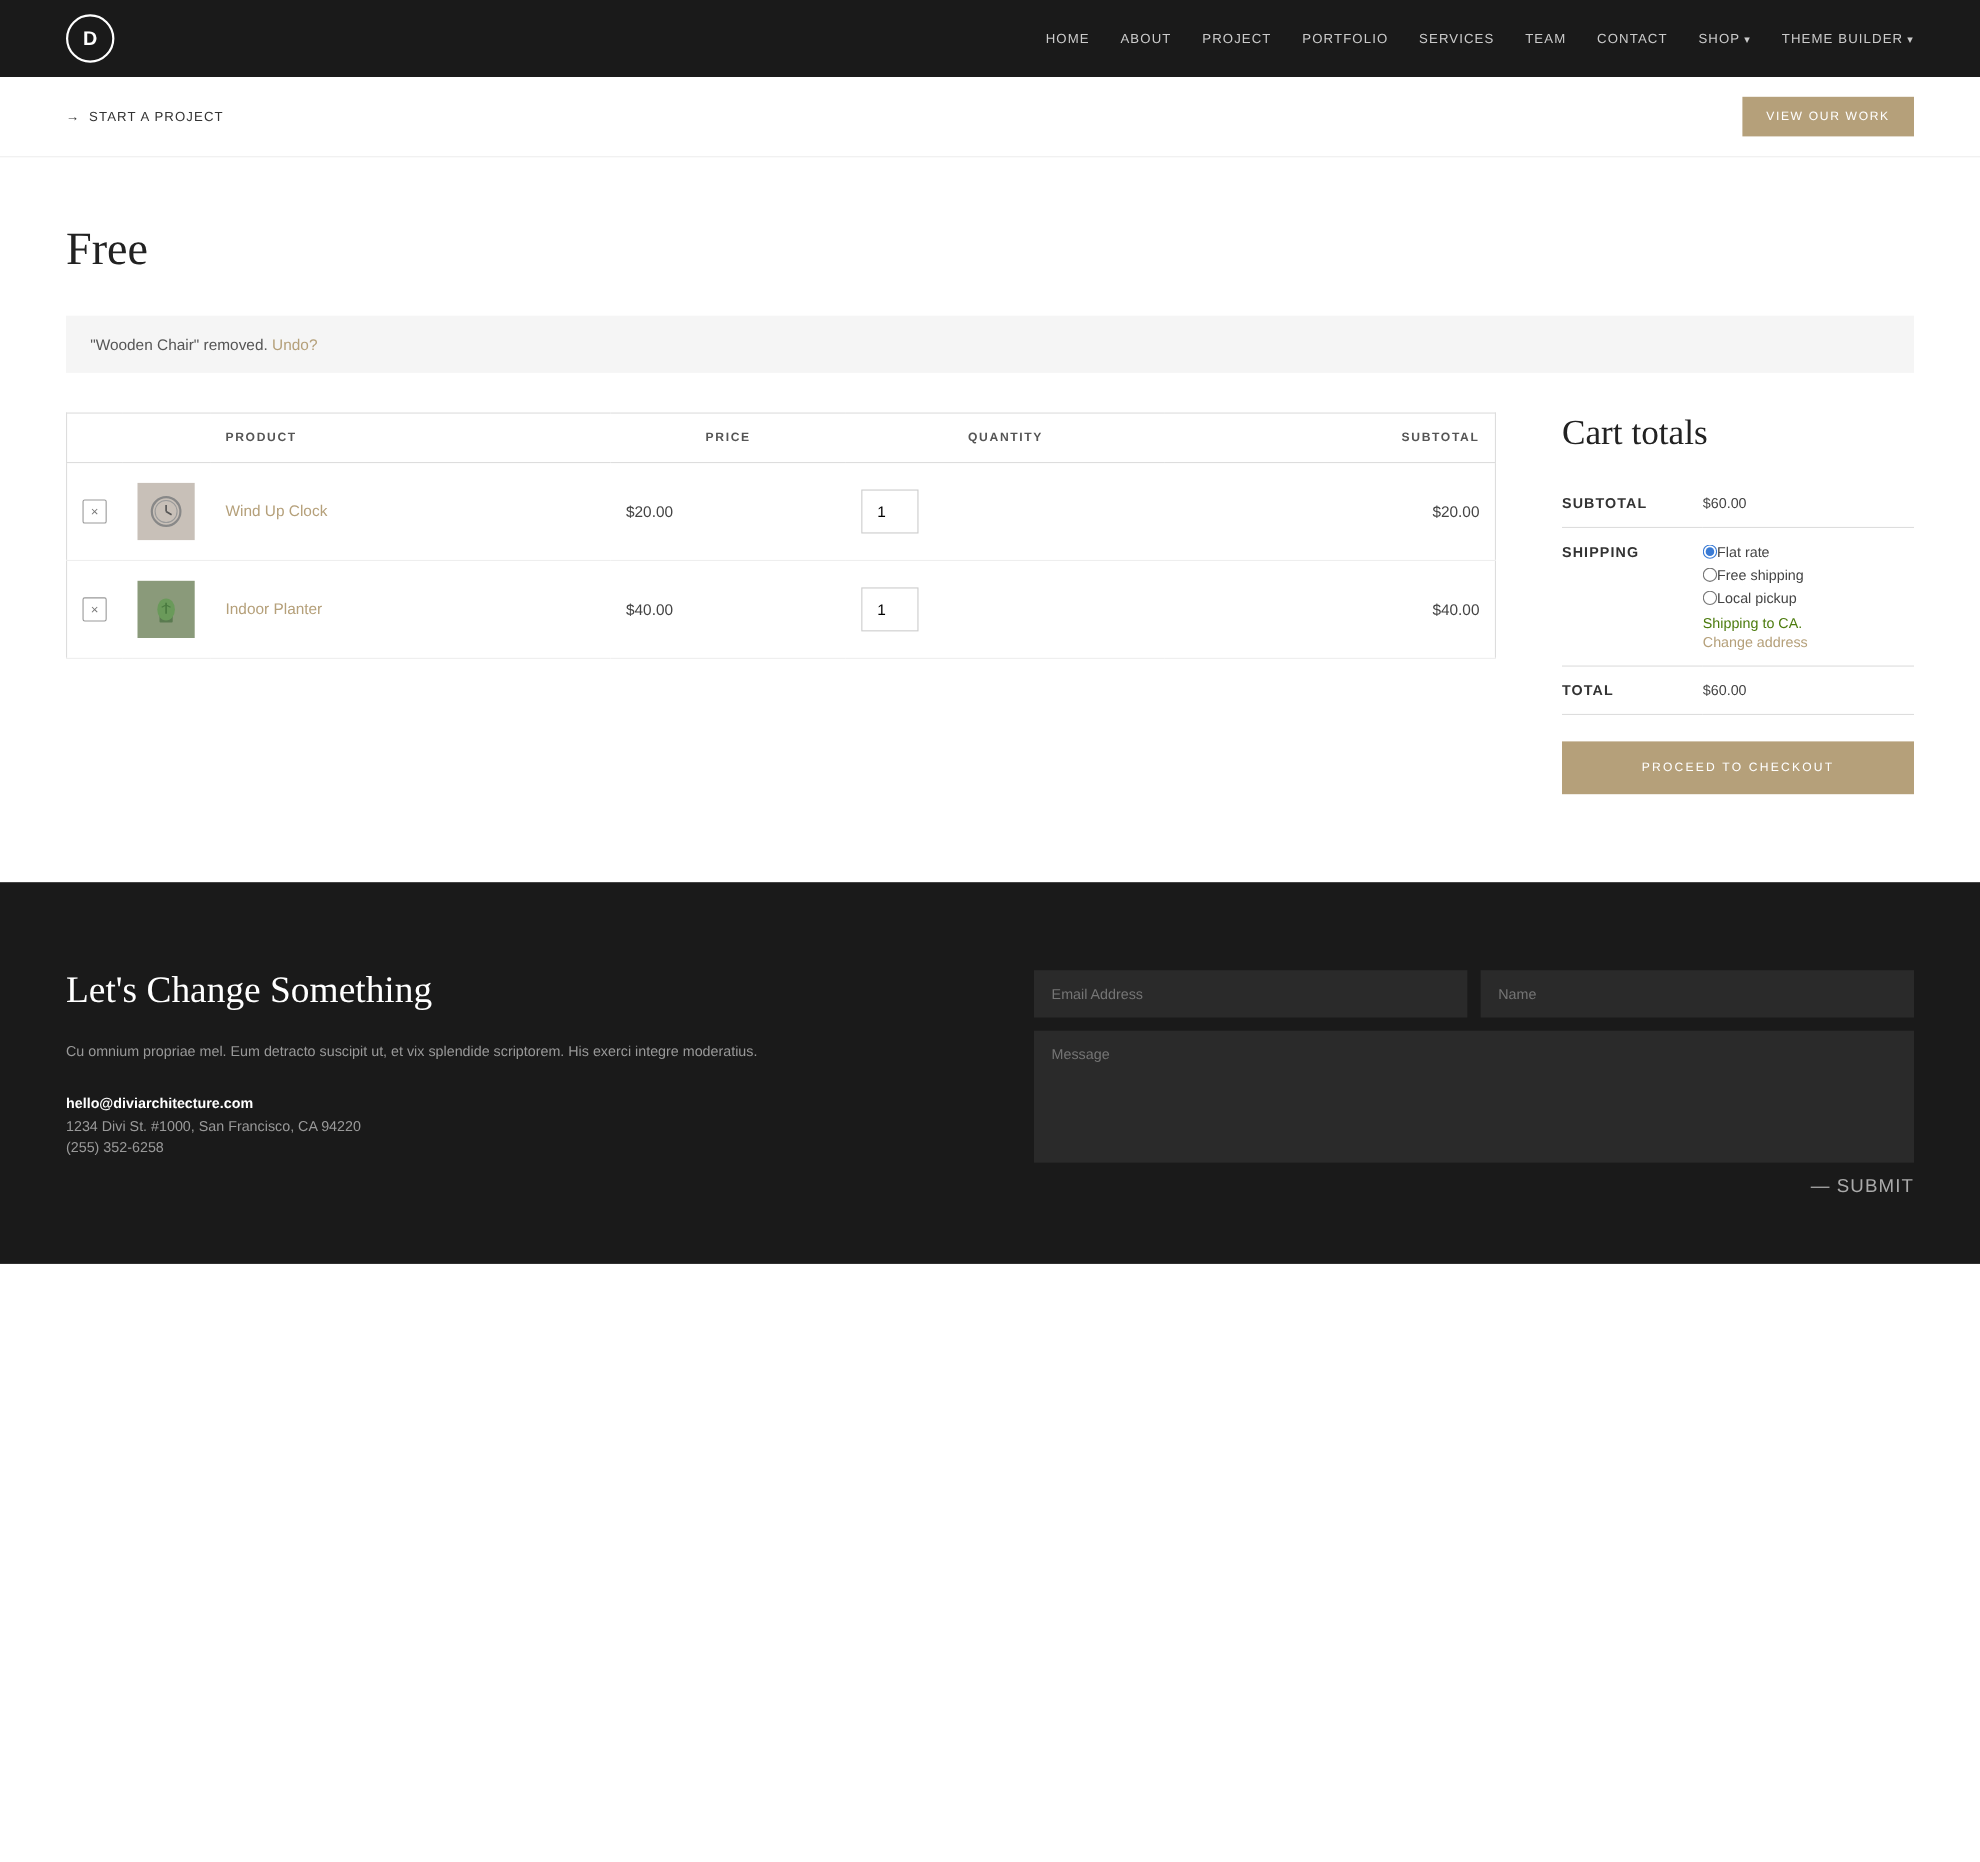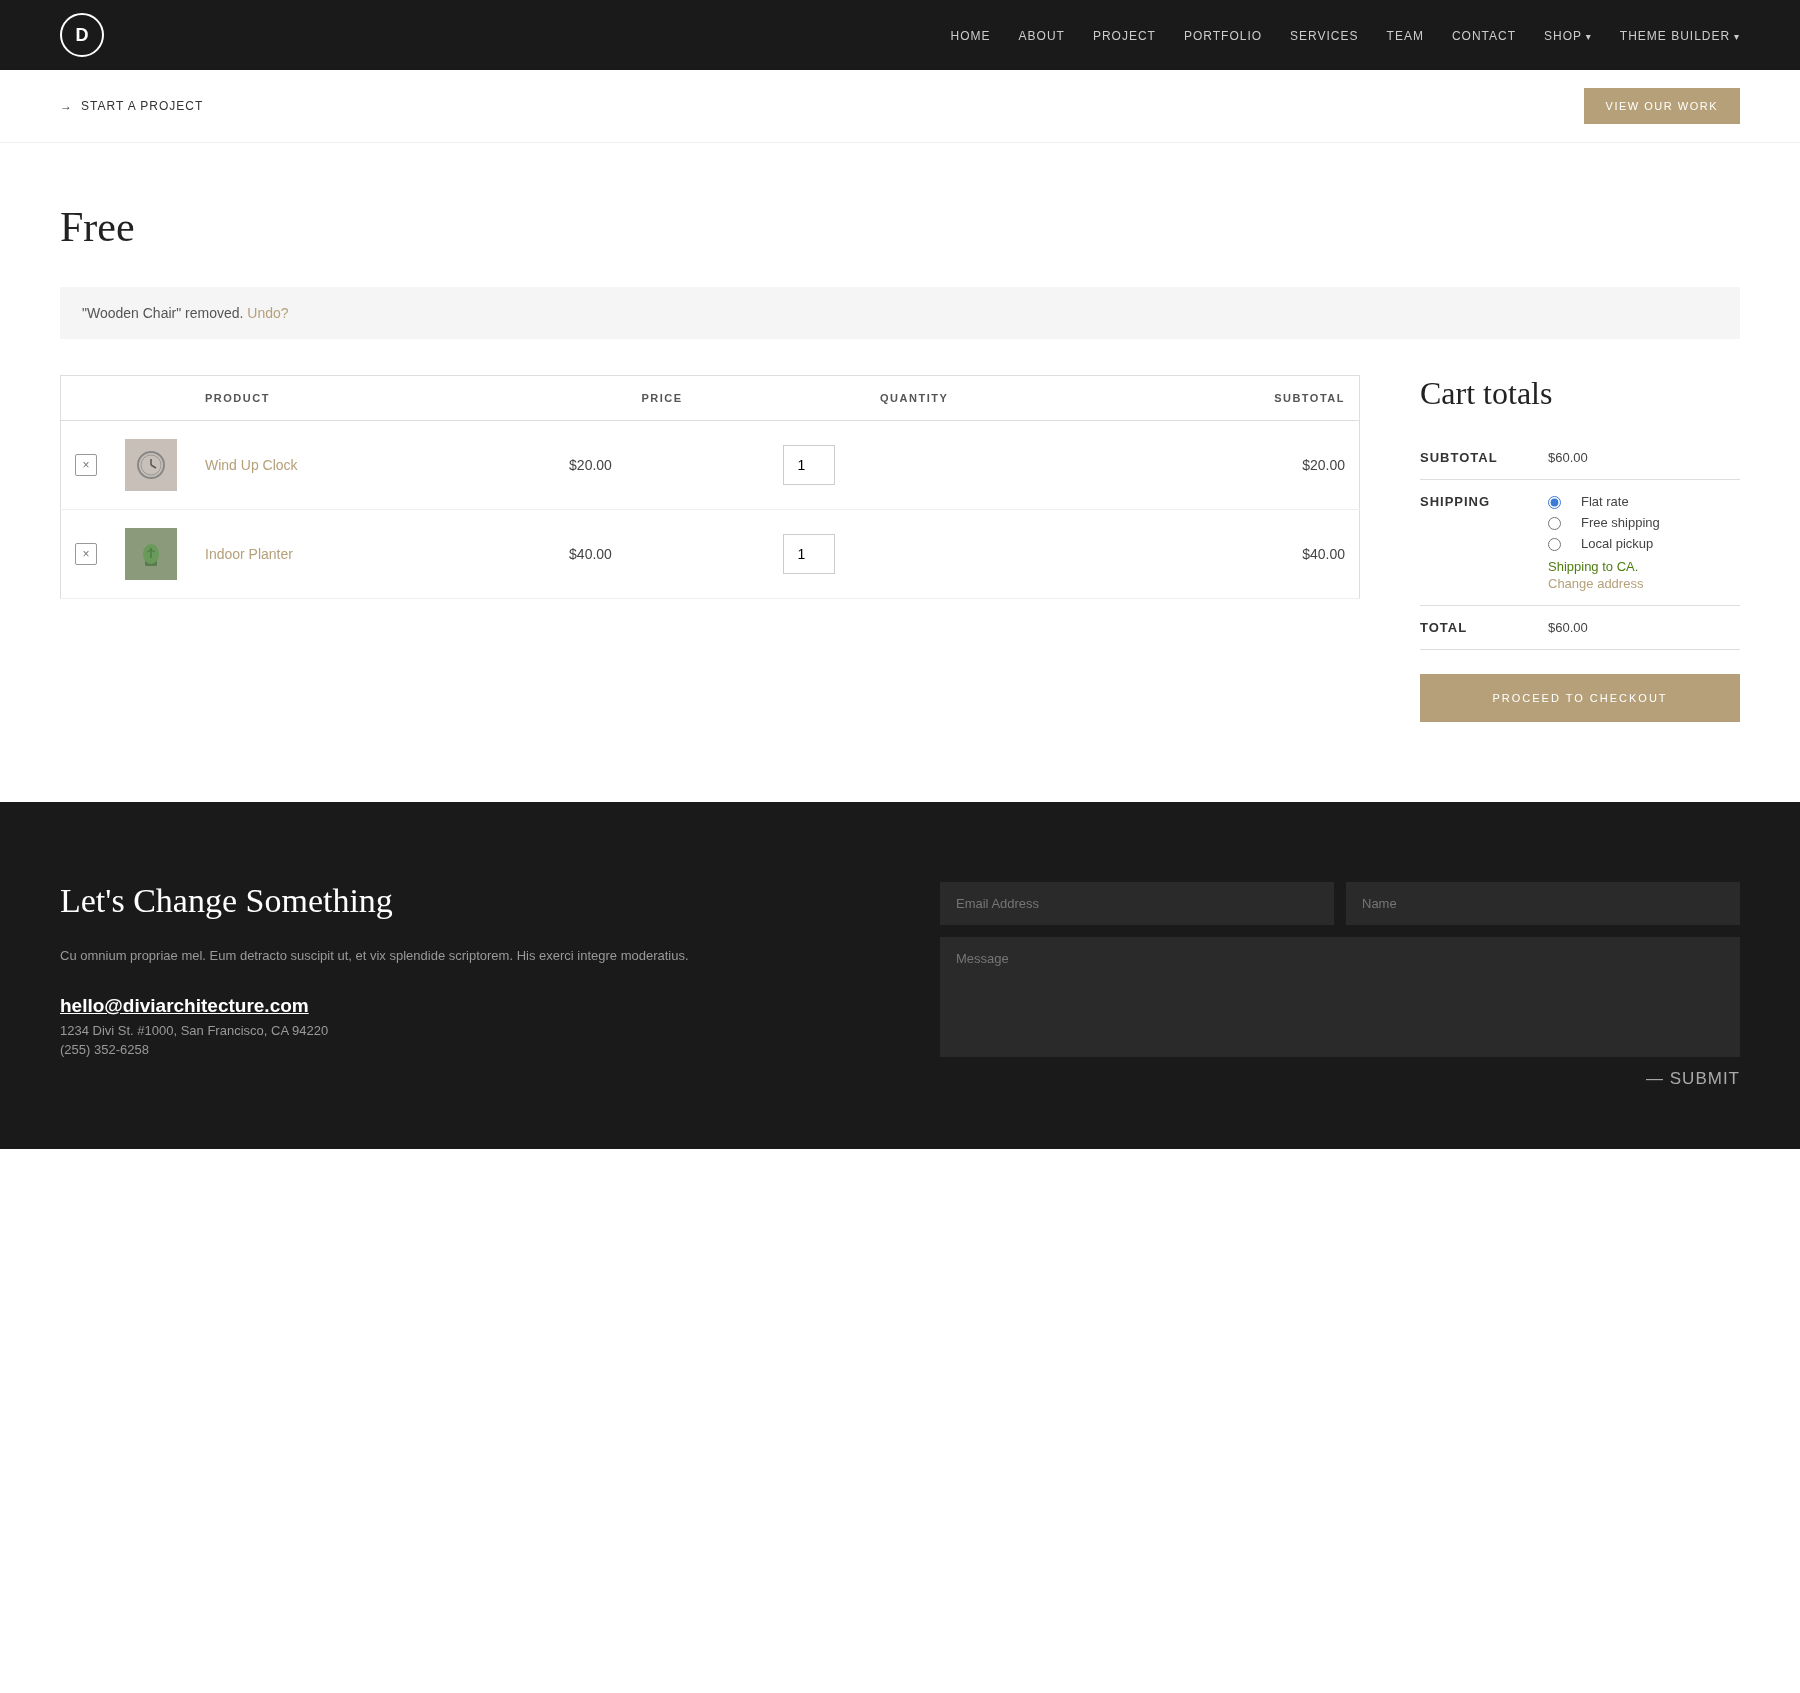--- a/index.html
+++ b/index.html
@@ -128,21 +128,21 @@
     }
     .totals-table { width: 100%; border-collapse: collapse; }
     .totals-table td {
       padding: 14px 0; font-family: sans-serif; font-size: 13px;
       border-bottom: 1px solid #ddd; vertical-align: top;
     }
     .totals-label { font-weight: 700; text-transform: uppercase; letter-spacing: 1px; font-size: 11px; color: #333; width: 40%; }
     .totals-value { color: #444; }
 
     .shipping-options { display: flex; flex-direction: column; gap: 6px; }
-    .shipping-option { display: flex; align-items: flex-end; gap: 20px; font-size: 13px; color: #444; }
+    .shipping-option { display: flex; align-items: center; gap: 0; font-size: 13px; color: #444; }
     .shipping-option input[type="radio"] { accent-color: #3a7bd5; }
     .shipping-to { font-size: 13px; color: #4d7c0f; margin-top: 8px; }
     .change-address { color: #b5a07a; font-size: 13px; cursor: pointer; text-decoration: none; display: block; margin-top: 2px; }
 
     .proceed-btn {
       width: 100%; background: #b5a07a; color: #fff; border: none;
       padding: 18px; font-family: sans-serif; font-size: 11px;
       letter-spacing: 2px; text-transform: uppercase; cursor: pointer;
       margin-top: 24px;
     }
@@ -156,21 +156,21 @@
     .footer-right { flex: 1; }
 
     .footer-heading {
       font-size: 34px; font-weight: 400; color: #fff; margin-bottom: 24px;
       font-family: Georgia, serif;
     }
     .footer-desc {
       font-family: sans-serif; font-size: 13px; color: #999; line-height: 1.8;
       margin-bottom: 28px;
     }
-    .footer-email { color: #fff; font-family: sans-serif; font-size: 19px; font-weight: 700; margin-bottom: 6px; text-decoration: underline; }
+    .footer-email { color: #fff; font-family: sans-serif; font-size: 13px; font-weight: 700; margin-bottom: 6px; }
     .footer-address { font-family: sans-serif; font-size: 13px; color: #999; margin-bottom: 4px; }
     .footer-phone { font-family: sans-serif; font-size: 13px; color: #999; }
 
     .contact-form { display: flex; flex-direction: column; gap: 12px; }
     .form-row { display: flex; gap: 12px; }
     .form-input {
       flex: 1; padding: 14px 16px; background: #2a2a2a; border: none;
       color: #999; font-family: sans-serif; font-size: 13px; outline: none;
     }
     .form-textarea {

